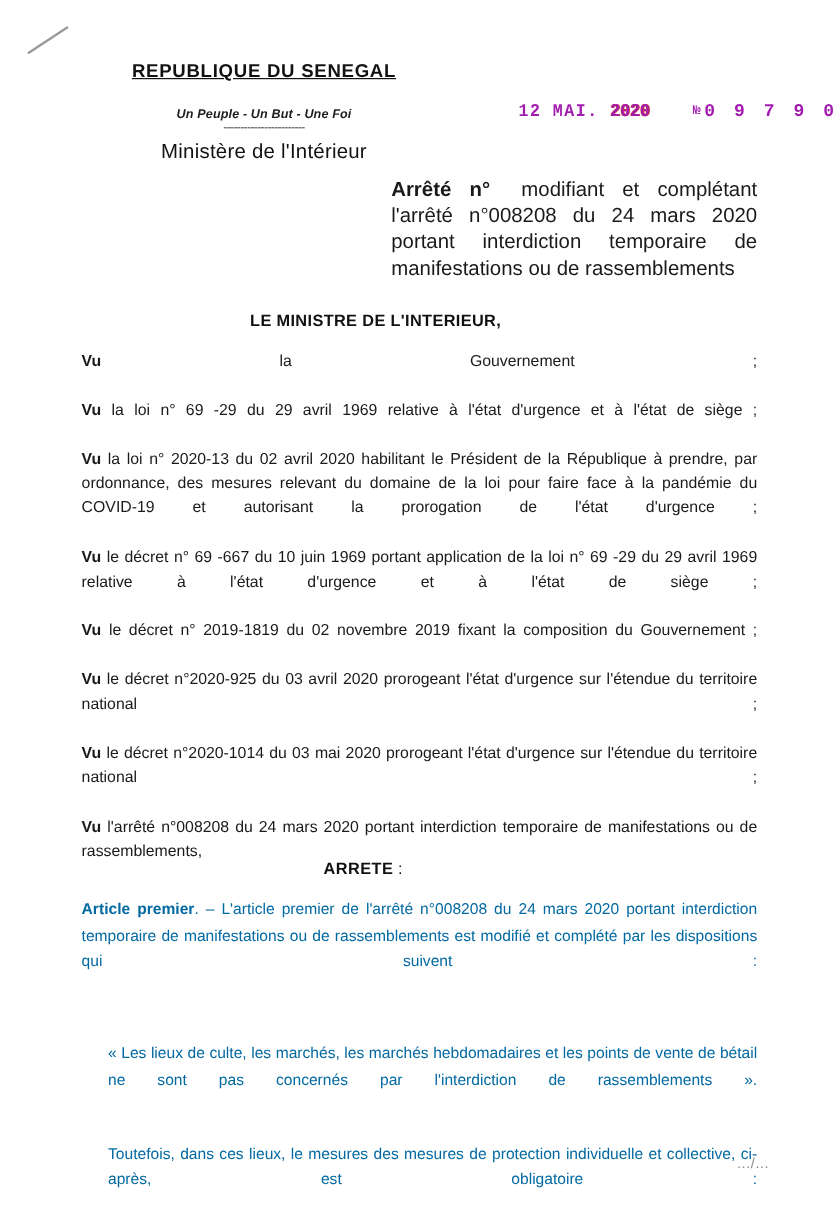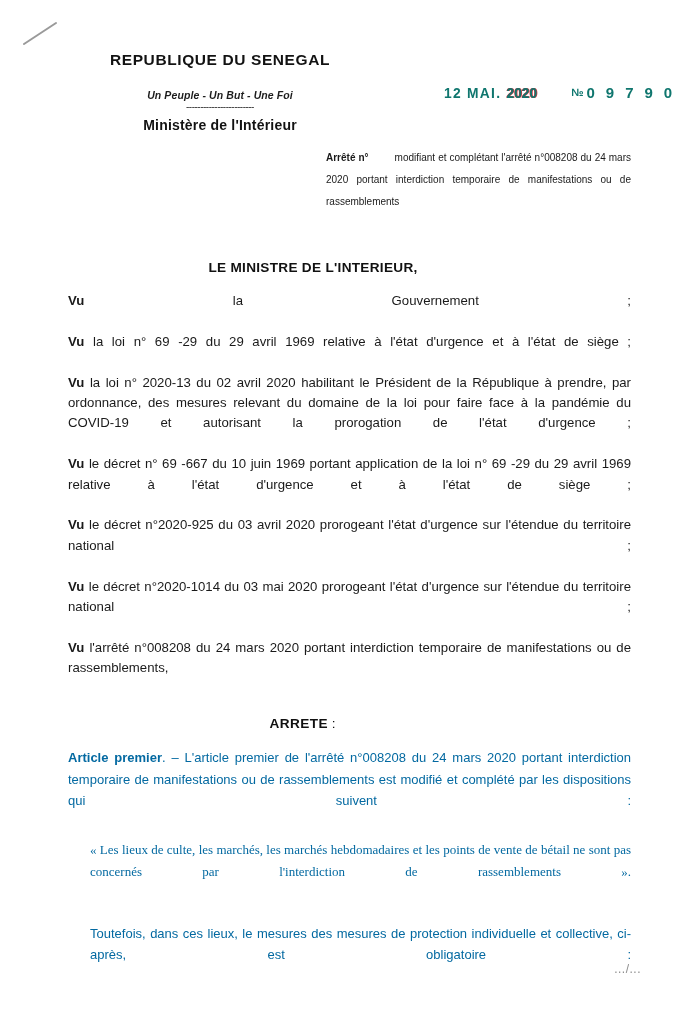--- a/index.html
+++ b/index.html
@@ -39,54 +39,55 @@
     top: 51px;
     width: 300px;
     text-align: center;
   }
   .lh-republic {
     font-size: 15.5px;
     font-weight: bold;
     letter-spacing: 0.6px;
     color: #121212;
     white-space: nowrap;
+    text-decoration: underline;
   }
   .lh-motto {
     font-size: 10.5px;
     font-style: italic;
     font-weight: bold;
     color: #1d1d1d;
     margin-top: 20px;
     letter-spacing: 0.1px;
   }
   .lh-rule {
     font-size: 10px;
     color: #333;
     letter-spacing: -0.5px;
     margin-top: 1px;
     line-height: 10px;
     overflow: hidden;
     height: 11px;
   }
   .lh-ministry {
-    font-size: 14px;
-    font-weight: bold;
+    font-size: 17px;
+    font-weight: normal;
     color: #121212;
     margin-top: 4px;
     letter-spacing: 0.2px;
   }
 
   
   .stamp {
     position: absolute;
-    left: 444px;
+    left: 432px;
     top: 84px;
-    color: #0f766e;
+    color: #a21caf;
     white-space: nowrap;
-    font-family: Liberation Sans, sans-serif;
+    font-family: Liberation Mono, monospace;
   }
   .stamp-date {
     display: inline-block;
     font-size: 15px;
     font-weight: bold;
     letter-spacing: 1.4px;
     transform: scaleX(0.92);
     transform-origin: left center;
   }
   .stamp-year {
@@ -109,21 +110,21 @@
     letter-spacing: 0;
     margin-right: 3px;
   }
 
   
   .object-block {
     position: absolute;
     left: 326px;
     top: 147px;
     width: 305px;
-    font-size: 10px;
+    font-size: 17px;
     line-height: 22px;
     text-align: justify;
     text-justify: inter-word;
     color: #1a1a1a;
   }
   .object-block b { font-weight: bold; }
   .object-gap { display: inline-block; width: 26px; }
 
   
   .minister-heading {
@@ -187,23 +188,22 @@
     text-align: justify;
     text-justify: inter-word;
   }
   .para:after {
     content: "";
     display: inline-block;
     width: 100%;
   }
   .para b { font-weight: bold; }
   .para-indent {
-    margin-top: 6px;
+    margin-top: 34px;
     padding-left: 22px;
-    font-family: Liberation Serif, serif;
   }
   .para-indent2 {
     margin-top: 19px;
     padding-left: 22px;
   }
 
   
   .footer-mark {
     position: absolute;
     right: 58px;
@@ -239,20 +239,21 @@
     <b>Arrêté n°</b><span class="object-gap"></span><span>modifiant et complétant l'arrêté n°008208 du 24 mars 2020 portant interdiction temporaire de manifestations ou de rassemblements</span>
   </div>
 
   <div class="minister-heading">LE MINISTRE DE L'INTERIEUR,</div>
 
   <div class="visas">
     <p class="visa"><b>Vu</b> <span>la Gouvernement ;</span></p>
     <p class="visa"><b>Vu</b> <span>la loi n° 69 -29 du 29 avril 1969 relative à l'état d'urgence et à l'état de siège ;</span></p>
     <p class="visa"><b>Vu</b> <span>la loi n° 2020-13 du 02 avril 2020 habilitant le Président de la République à prendre, par ordonnance, des mesures relevant du domaine de la loi pour faire face à la pandémie du COVID-19 et autorisant la prorogation de l'état d'urgence ;</span></p>
     <p class="visa"><b>Vu</b> <span>le décret n° 69 -667 du 10 juin 1969 portant application de la loi n° 69 -29 du 29 avril 1969 relative à l'état d'urgence et à l'état de siège ;</span></p>
+    <p class="visa"><b>Vu</b> <span>le décret n° 2019-1819 du 02 novembre 2019 fixant la composition du Gouvernement ;</span></p>
     <p class="visa"><b>Vu</b> <span>le décret n°2020-925 du 03 avril 2020 prorogeant l'état d'urgence sur l'étendue du territoire national ;</span></p>
     <p class="visa"><b>Vu</b> <span>le décret n°2020-1014 du 03 mai 2020 prorogeant l'état d'urgence sur l'étendue du territoire national ;</span></p>
     <p class="visa"><b>Vu</b> <span>l'arrêté n°008208 du 24 mars 2020 portant interdiction temporaire de manifestations ou de rassemblements,</span></p>
   </div>
 
   <div class="arrete-heading">
     <b>ARRETE</b><span> :</span>
   </div>
 
   <div class="article-body">

